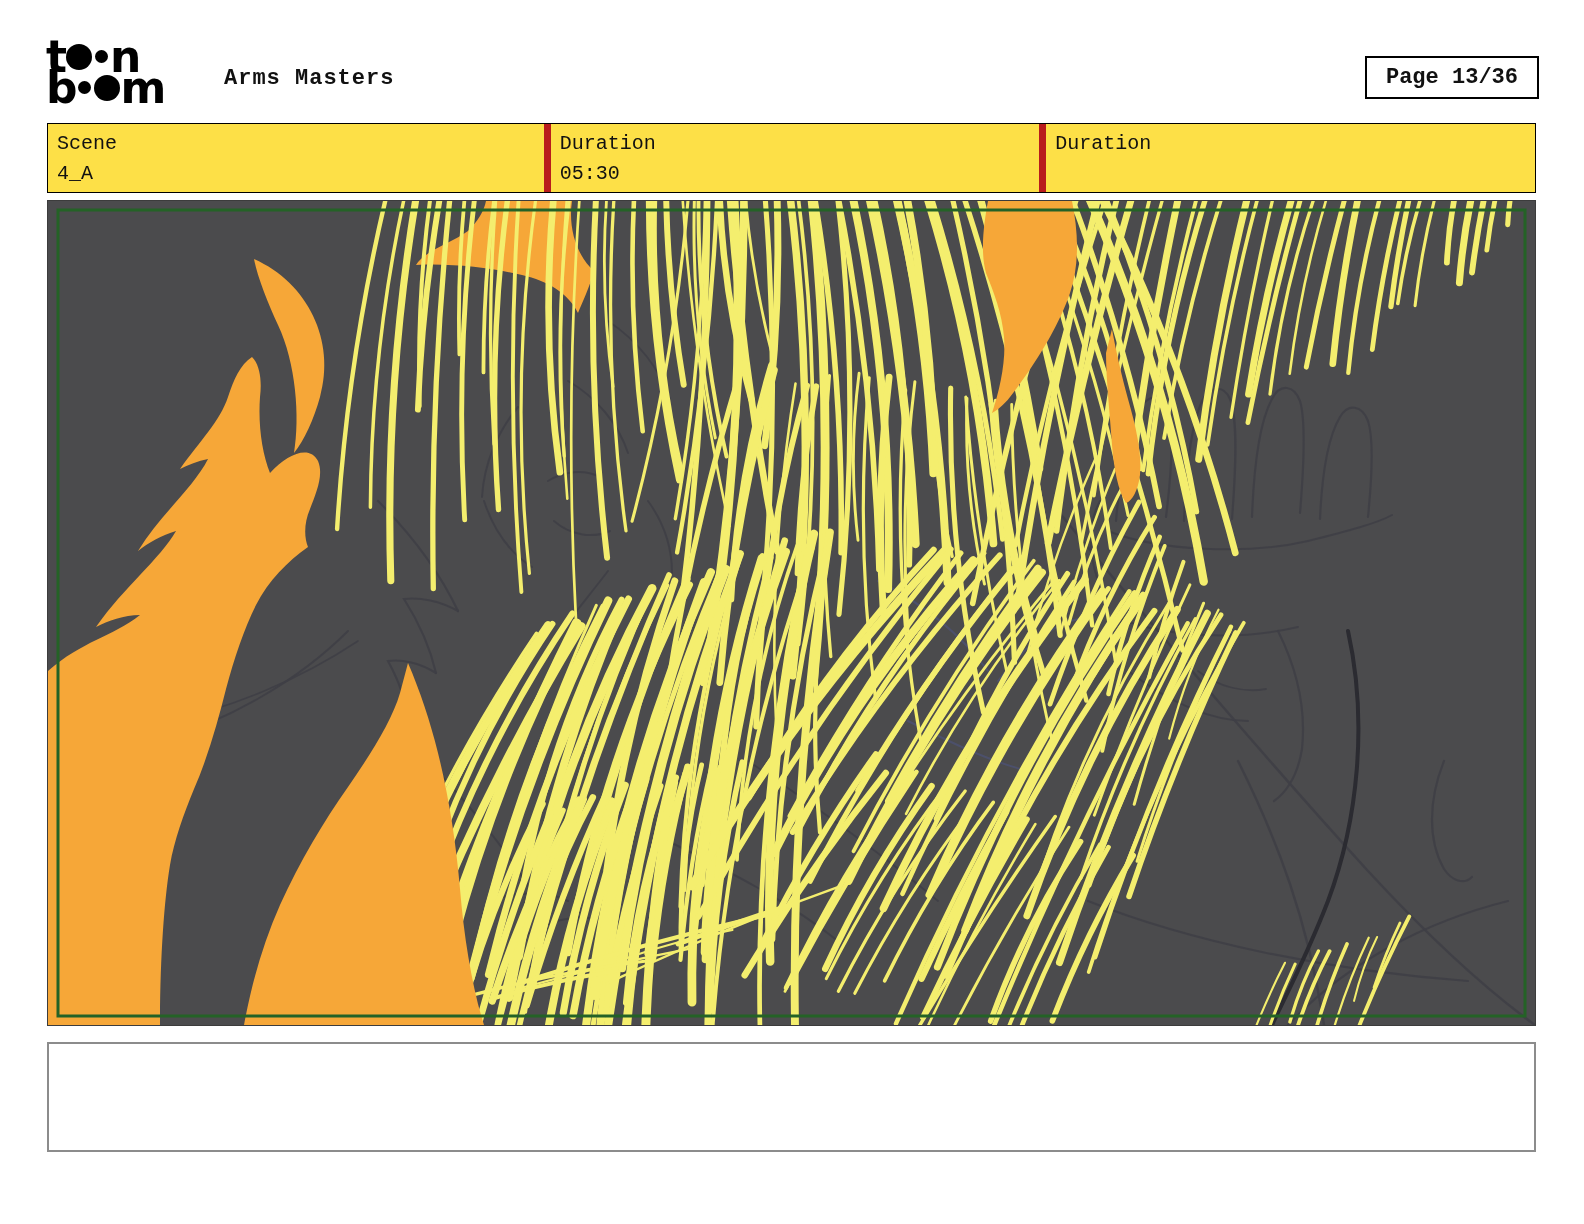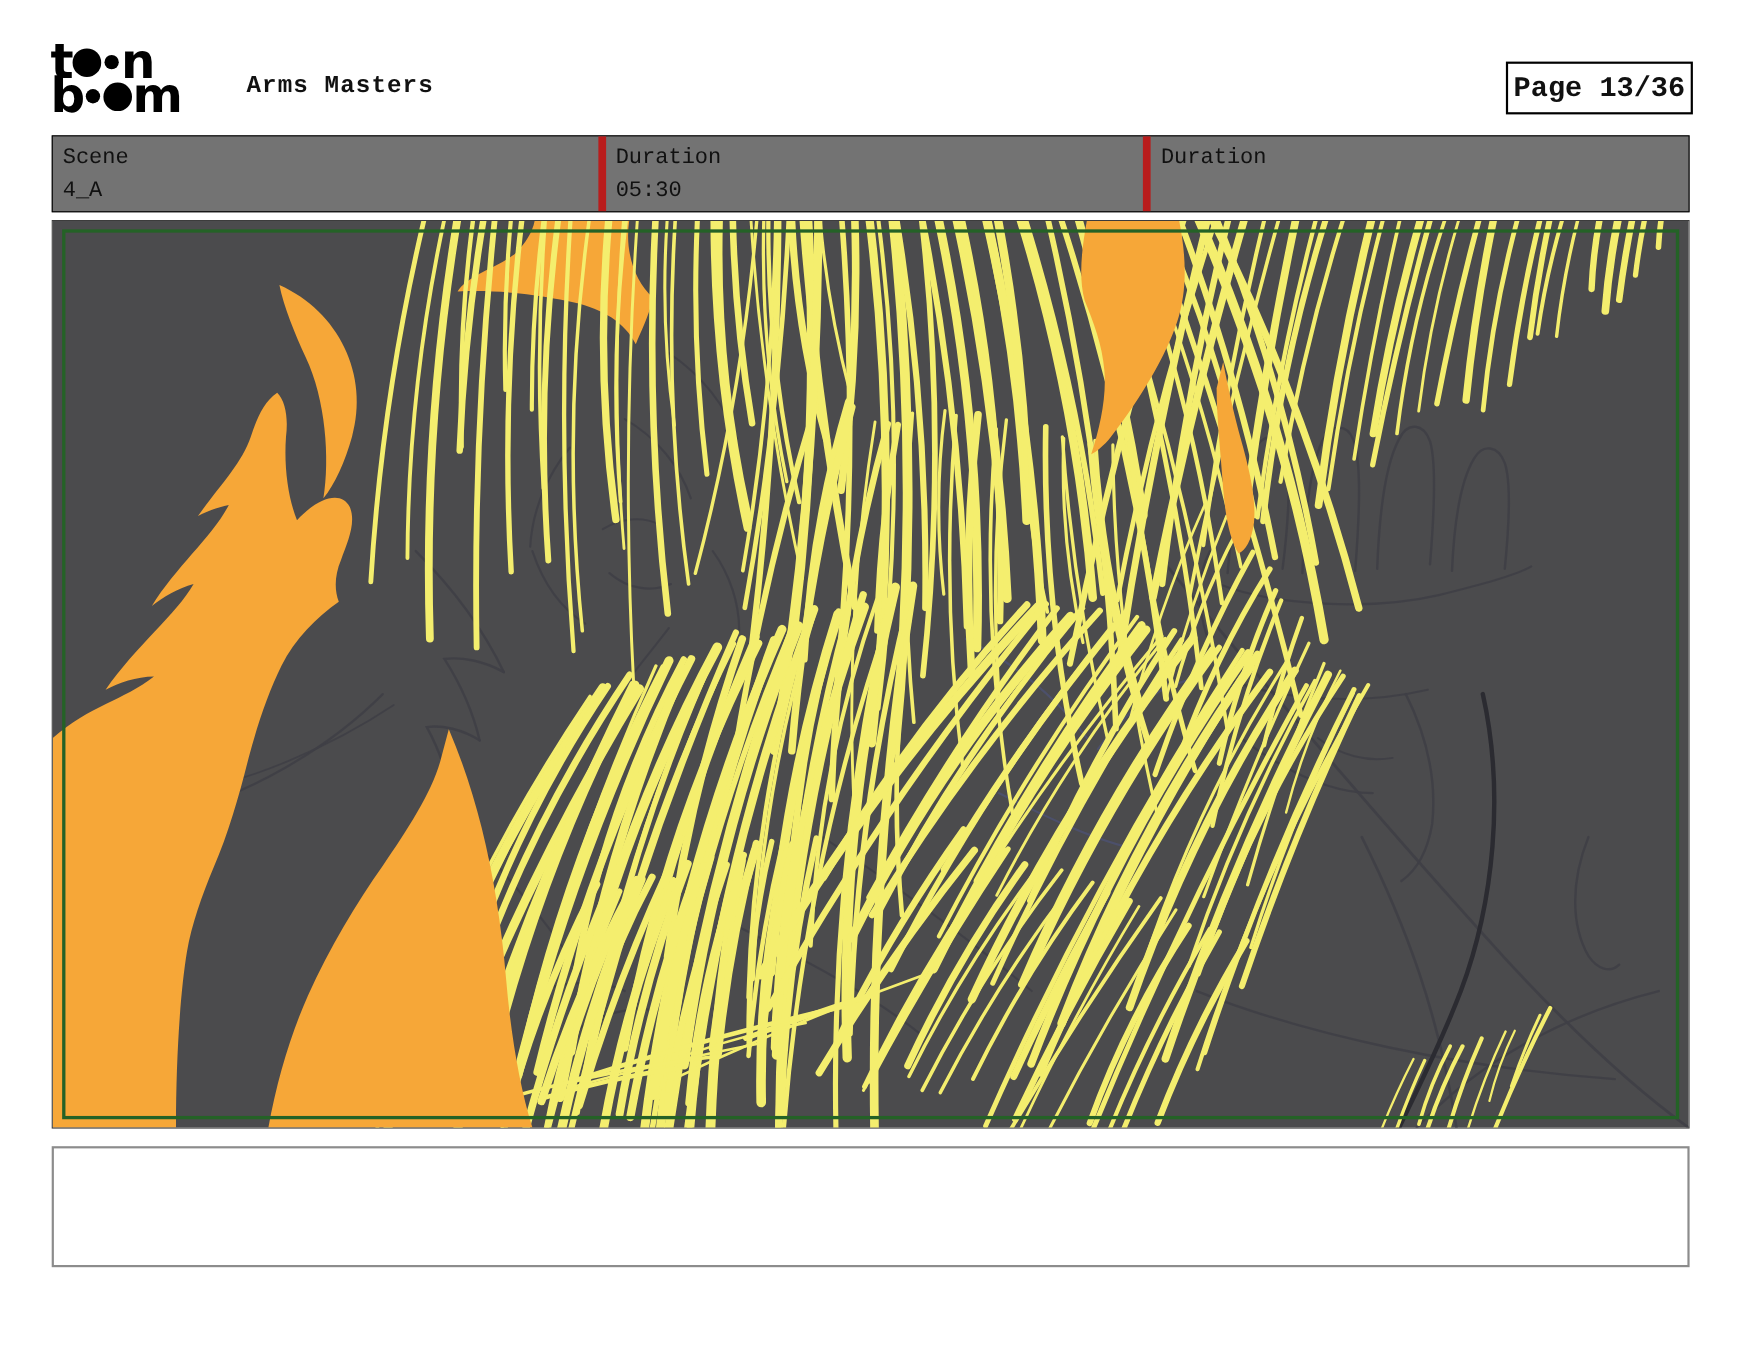--- a/index.html
+++ b/index.html
@@ -10,24 +10,24 @@
   .logo-row{display:flex;align-items:center;height:33px;}
   .logo-row.r2{margin-top:-2px;}
   .logo-letter{font-family:"DejaVu Sans", sans-serif;font-weight:800;font-size:44px;
                line-height:33px;letter-spacing:-2px;color:#000;}
   .dot{background:#000;border-radius:50%;display:inline-block;}
   .dot.big{width:26px;height:26px;margin:0 1px;}
   .dot.small{width:13px;height:13px;margin:0 2px;}
   .doc-title{position:absolute;left:186px;top:66px;font-size:22px;font-weight:bold;
              letter-spacing:1px;white-space:pre;margin-left:38px;}
   .page-box{position:absolute;right:45px;top:56px;border:2px solid #000;
-            padding:7px 5px;font-size:26px;font-weight:bold;white-space:pre;}
+            padding:7px 19px;font-size:22px;font-weight:bold;white-space:pre;}
   
   .info-table{position:absolute;left:47px;top:123px;width:1489px;height:70px;
-              display:flex;border:1px solid #000;box-sizing:border-box;background:#737373;}
+              display:flex;border:1px solid #000;box-sizing:border-box;background:#fde047;}
   .info-cell{flex:1 1 25%;border-left:7px solid #b91c1c;padding:5px 0 0 9px;box-sizing:border-box;}
   .info-cell:first-child{border-left:none;}
   .info-label,.info-value{font-size:20px;line-height:30px;white-space:pre;}
   
   .panel-box{position:absolute;left:47px;top:200px;width:1489px;height:826px;
              border:1px solid #3c3c3c;box-sizing:border-box;}
   .panel-box svg{display:block;width:100%;height:100%;}
   
   .caption-box{position:absolute;left:47px;top:1042px;width:1489px;height:110px;
                border:2px solid #8c8c8c;box-sizing:border-box;background:#fff;

